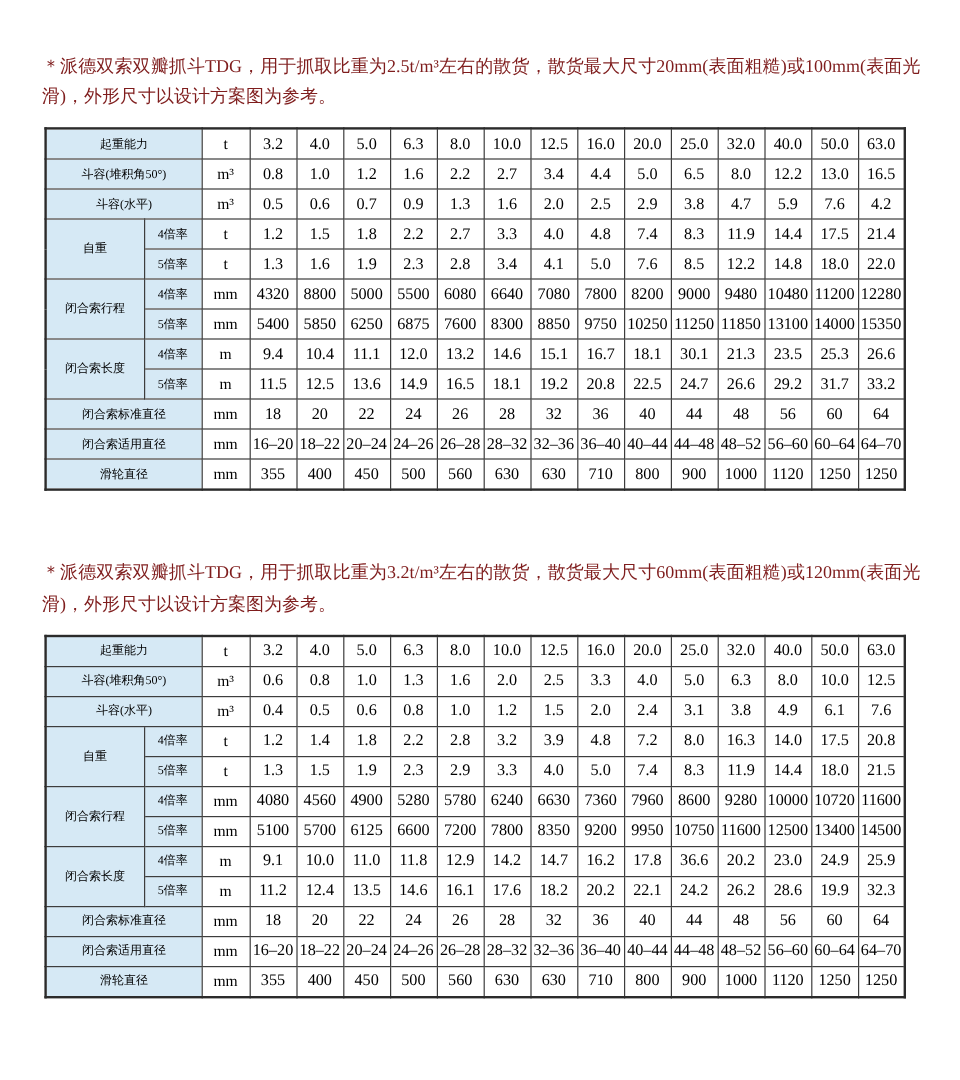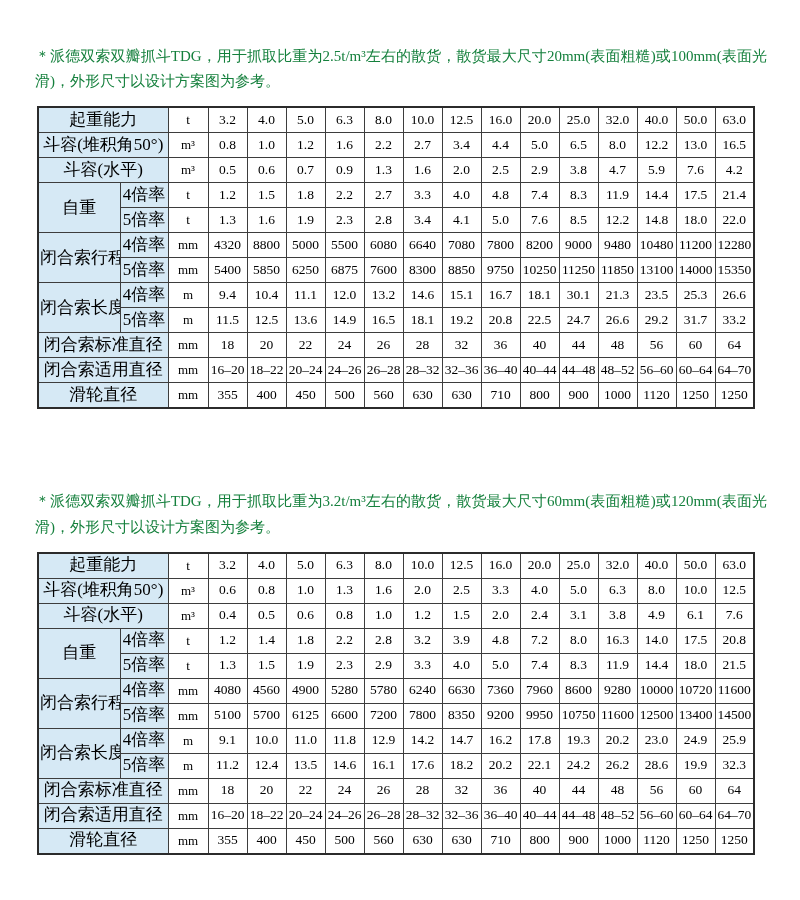--- a/index.html
+++ b/index.html
@@ -15,24 +15,24 @@
     overflow: hidden;
   }
   .page {
     padding: 44px 33px 0 35px;
   }
   .intro {
     font-size: 15px;
     line-height: 1.68;
     margin: 0 0 12px 0;
     text-align: justify;
-    color: #15803d;
+    color: #7f1d1d;
   }
   .intro.second {
-    margin-top: 80px;
+    margin-top: 57px;
   }
   table.spec {
     border-collapse: collapse;
     table-layout: fixed;
     width: 718px;
     margin-left: 2px;
     border: 2px solid #2b2b2b;
   }
   table.spec td {
     border: 1px solid #3d3d3d;
@@ -41,21 +41,21 @@
     vertical-align: middle;
     padding: 0 1px;
     font-size: 13.5px;
     line-height: 1.1;
     overflow: hidden;
     white-space: nowrap;
     background: #ffffff;
   }
   table.spec td.lbl {
     background: var(--label-bg, #d6e9f5);
-    font-size: 17px;
+    font-size: 10px;
     margin-left: 31px;
   }
   table.spec td.unit {
     font-size: 13px;
   }
   table.spec td.val {
     font-size: 13.5px;
   }
 </style>
 </head>
@@ -465,21 +465,21 @@
           <td class="unit">m</td>
           <td class="val">9.1</td>
           <td class="val">10.0</td>
           <td class="val">11.0</td>
           <td class="val">11.8</td>
           <td class="val">12.9</td>
           <td class="val">14.2</td>
           <td class="val">14.7</td>
           <td class="val">16.2</td>
           <td class="val">17.8</td>
-          <td class="val">19.3</td>
+          <td class="val">36.6</td>
           <td class="val">20.2</td>
           <td class="val">23.0</td>
           <td class="val">24.9</td>
           <td class="val">25.9</td>
         </tr>
         <tr>
           <td class="lbl sub">5倍率</td>
           <td class="unit">m</td>
           <td class="val">11.2</td>
           <td class="val">12.4</td>

